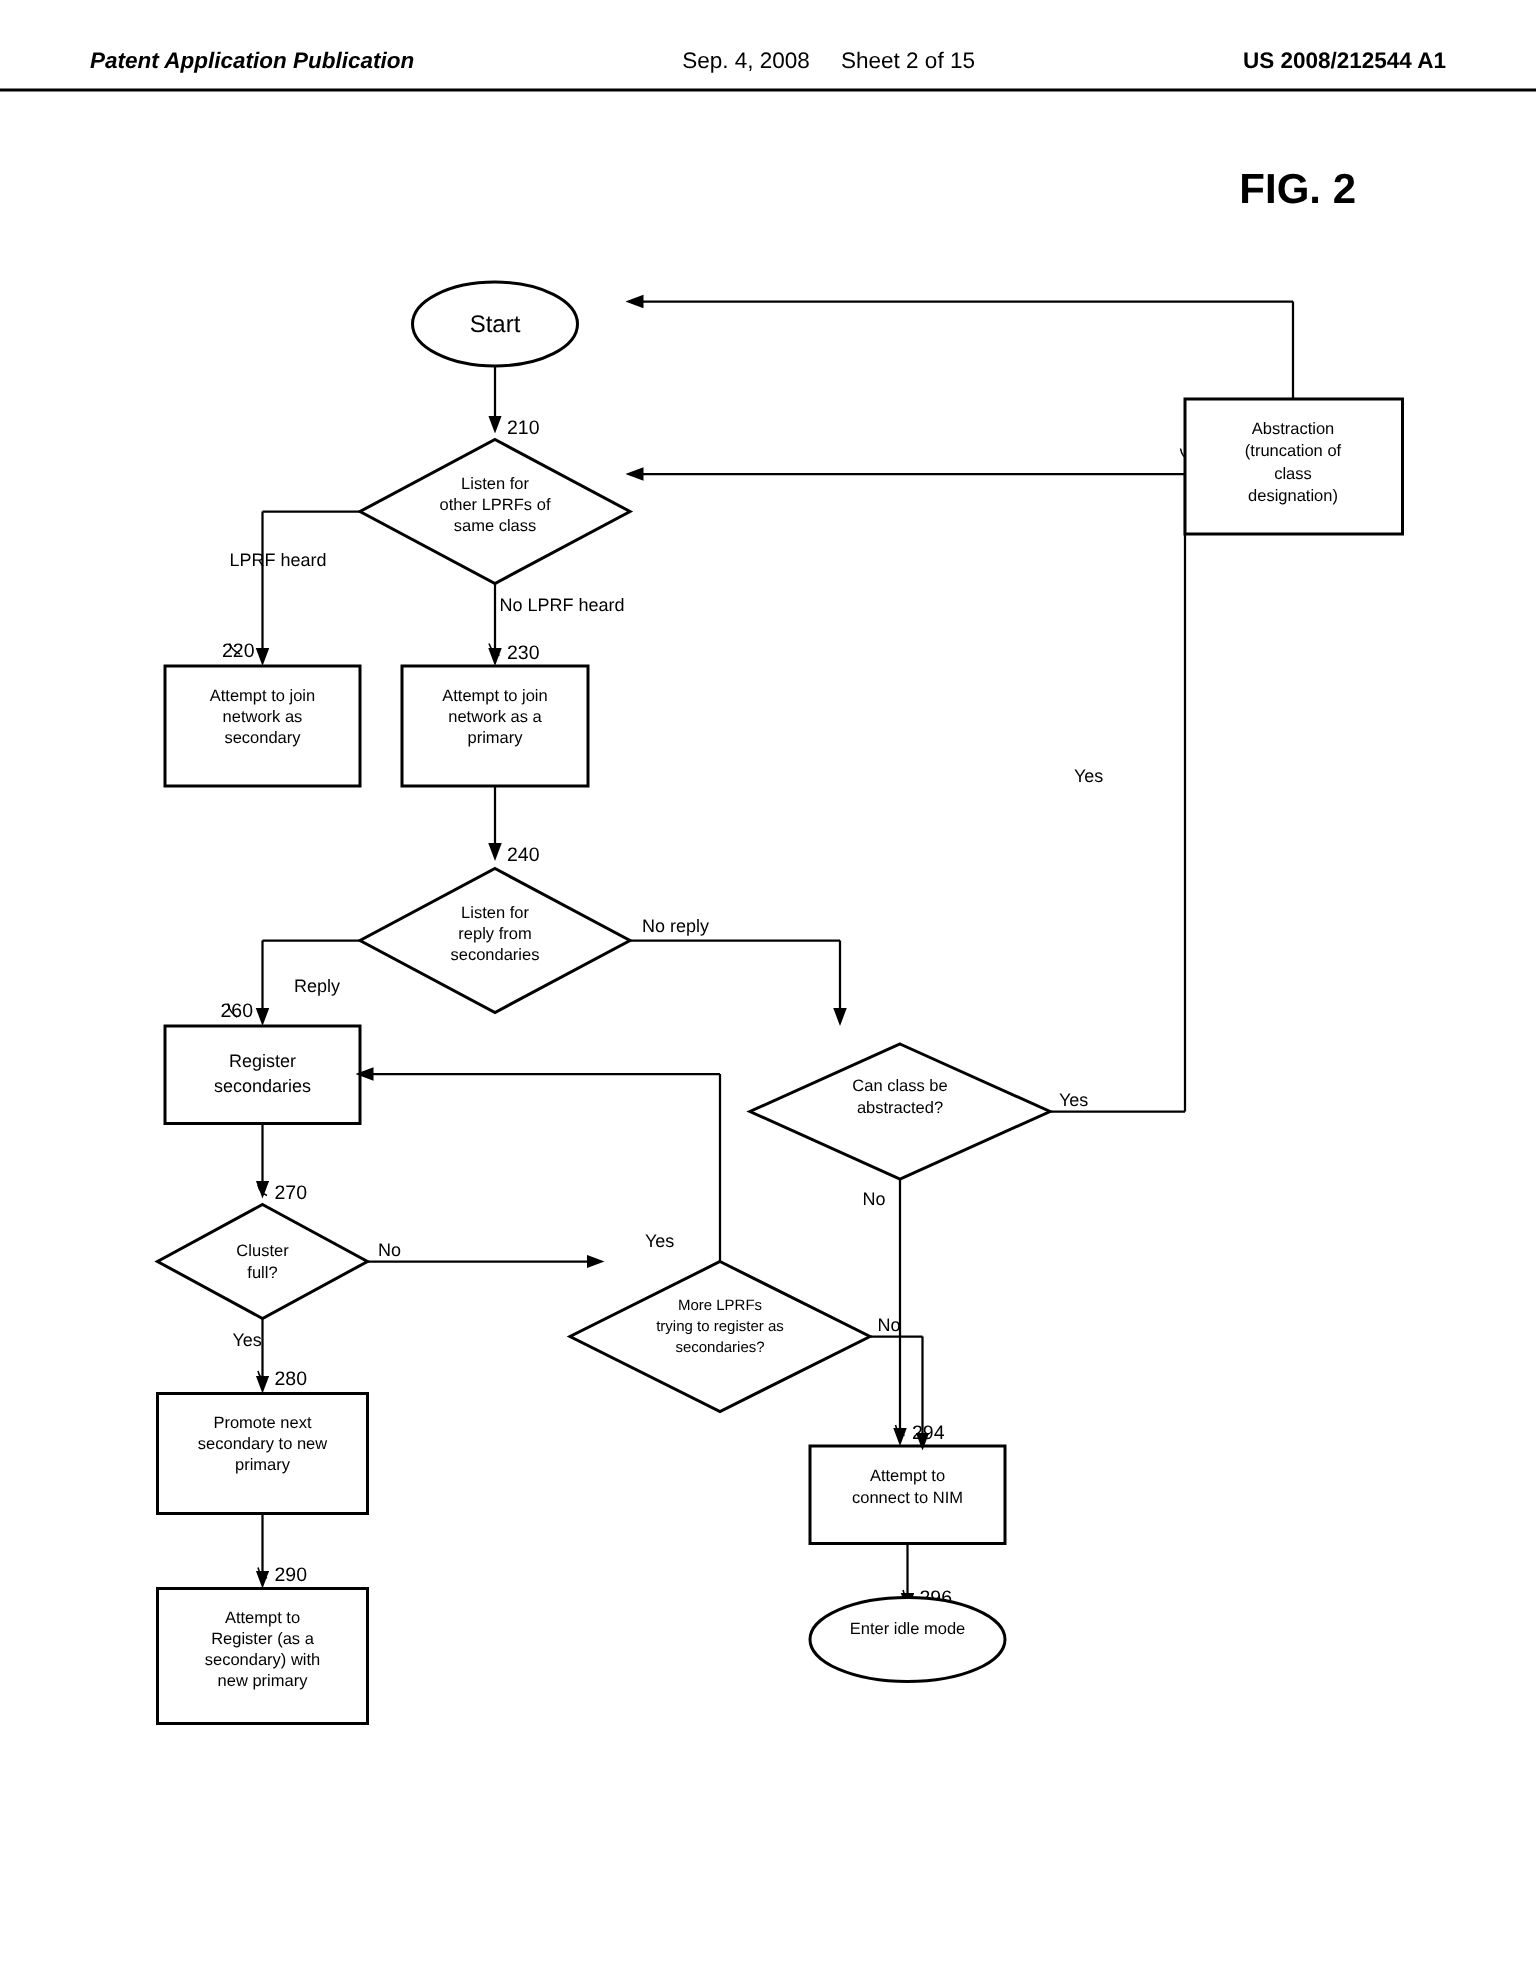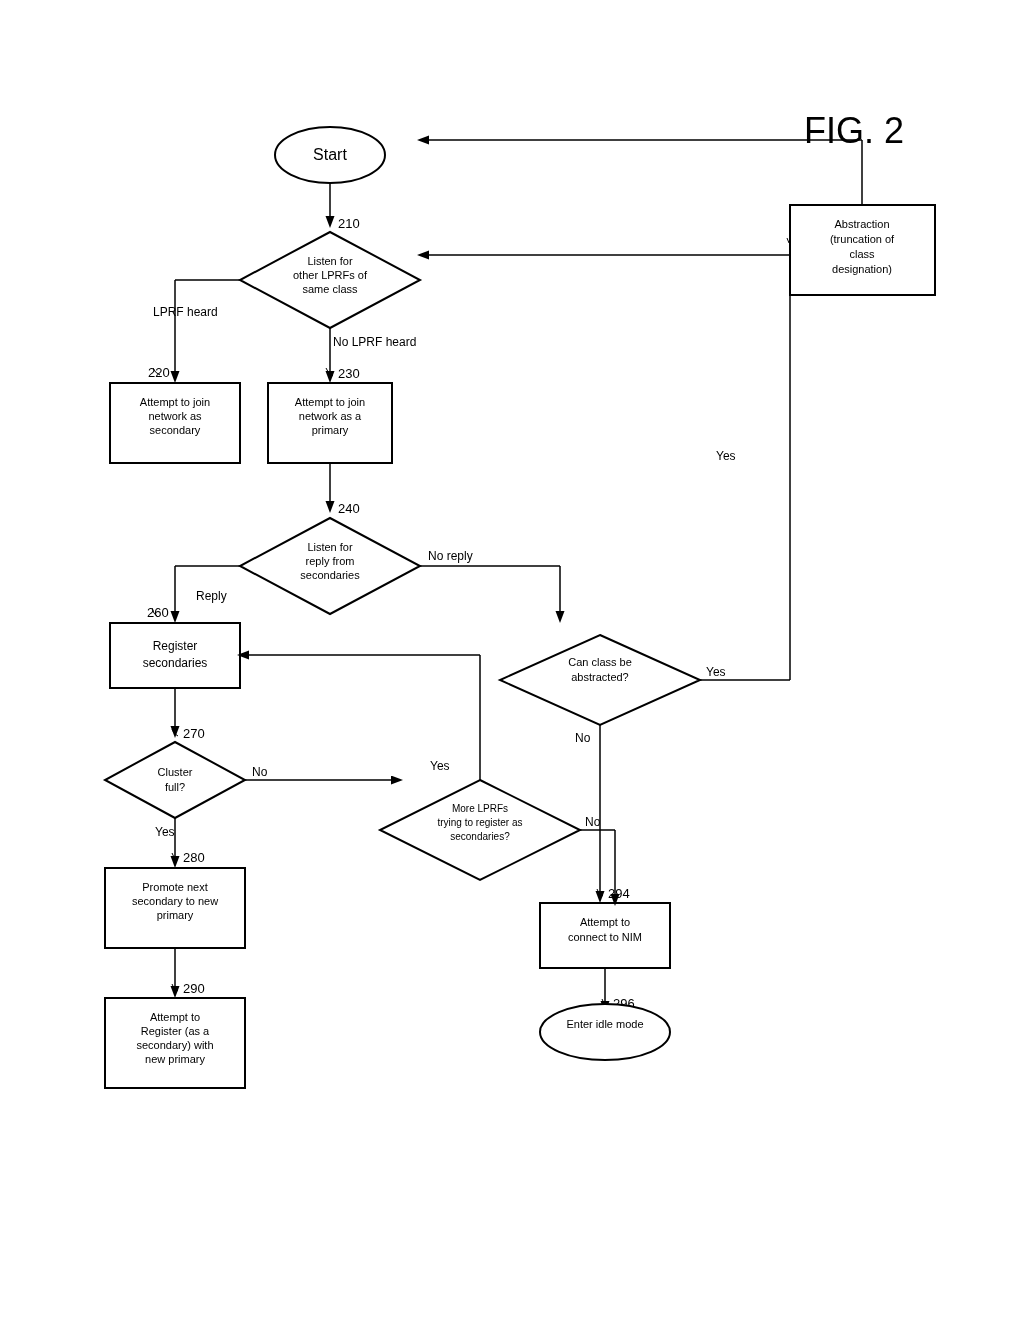--- a/index.html
+++ b/index.html
@@ -54,29 +54,42 @@
       left: 0;
       width: 100%;
       height: 100%;
     }
 
     
     .fig-label {
       position: absolute;
       top: 110px;
       right: 120px;
-      font-size: 36px;
-      font-weight: normal;
+      font-size: 28px;
+      font-weight: bold;
     }
   </style>
 </head>
 <body>
 
 <div class="page">
 
+  <div class="header">
+    <div class="header-left">
+      <span>Patent Application Publication</span>
+    </div>
+    <div class="header-center">
+      <span>Sep. 4, 2008</span>
+      &nbsp;&nbsp;&nbsp;
+      <span>Sheet 2 of 15</span>
+    </div>
+    <div class="header-right">
+      <span>US 2008/212544 A1</span>
+    </div>
+  </div>
 
   <div class="fig-label">
     <span>FIG. 2</span>
   </div>
 
   <div class="diagram">
     <svg class="flowchart-svg" viewBox="0 0 1024 1220" xmlns="http://www.w3.org/2000/svg">
 
       <ellipse cx="330" cy="155" rx="55" ry="28" fill="white" stroke="black" stroke-width="2"></ellipse>
       <text x="330" y="160" text-anchor="middle" font-size="16" font-family="Arial">Start</text>

